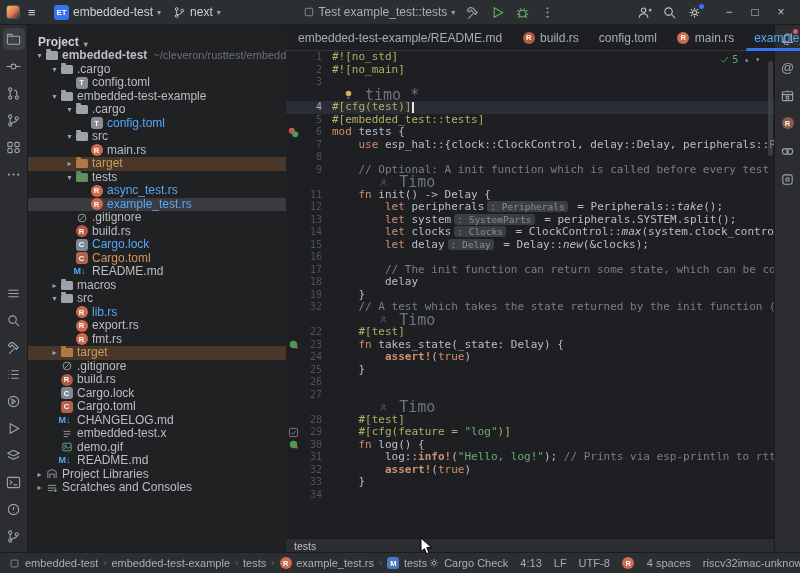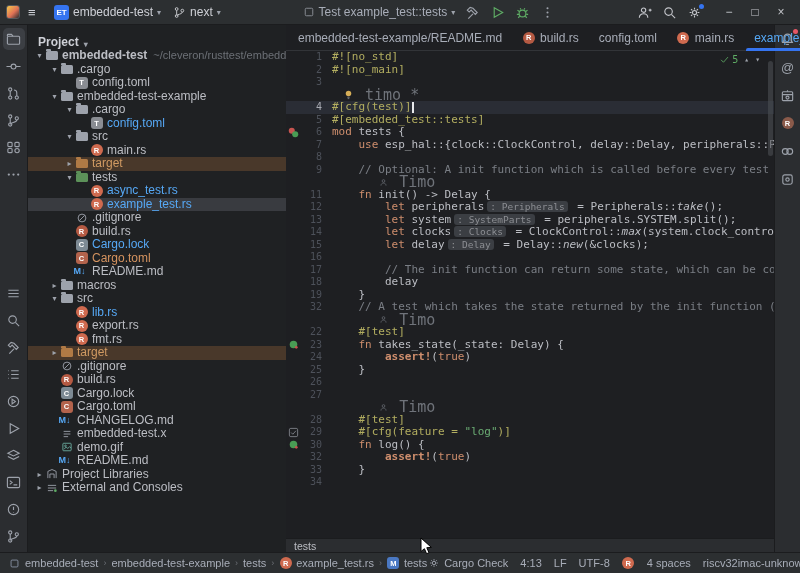--- a/index.html
+++ b/index.html
@@ -622,21 +622,21 @@
           <div class="trow" style="padding-left: 6px;">
             <span class="chv">▸</span>
             <span class="tico">
               <span class="ic" style="color: rgb(157, 162, 171);">
                 <svg width="12" height="12" viewBox="0 0 16 16">
                   <path d="M2.5 4.5h11M2.5 8h11M2.5 11.5h7"></path>
                   <circle cx="12.5" cy="11.5" r="1.8" class="f" style="fill:#5fad65"></circle>
                 </svg>
               </span>
             </span>
-            <span class="lbl">External and Consoles</span>
+            <span class="lbl">Scratches and Consoles</span>
           </div>
         </div>
     </div>
 
     <div id="editor-col">
       <div id="tabbar">
         <span id="tabs" style="display: inline-flex; height: 26px;">
             <span class="tab">
               <span>embedded-test-example/README.md</span>
             </span>
@@ -726,20 +726,21 @@
                   </svg></span><span>Timo</span></span></div>
             <div class="crow"><span class="gut"><span class="gicon"></span><span class="gnum">28</span></span><span class="ctext"><span class="seg-t">    </span><span class="seg-a">#[test]</span></span></div>
             <div class="crow"><span class="gut"><span class="gicon"><svg width="11" height="11" viewBox="0 0 16 16">
                     <rect x="2" y="2" width="12" height="12" rx="2" fill="none" stroke="#9da2ab"></rect>
                     <path d="M4.5 8l2.5 2.5L11.5 5.5" stroke="#9da2ab" fill="none"></path>
                   </svg></span><span class="gnum">29</span></span><span class="ctext"><span class="seg-t">    </span><span class="seg-a">#[cfg(feature = </span><span class="seg-s">"log"</span><span class="seg-a">)]</span></span></div>
             <div class="crow"><span class="gut"><span class="gicon"><svg width="11" height="11" viewBox="0 0 16 16">
                     <circle cx="8" cy="8" r="5.5" fill="#499c54"></circle>
                     <circle cx="12" cy="12" r="2" fill="#c75450"></circle>
                   </svg></span><span class="gnum">30</span></span><span class="ctext"><span class="seg-t">    </span><span class="seg-k">fn</span><span class="seg-t"> log() {</span></span></div>
+            <div class="crow"><span class="gut"><span class="gicon"></span><span class="gnum">31</span></span><span class="ctext"><span class="seg-t">        log::</span><span class="seg-m">info!</span><span class="seg-t">(</span><span class="seg-s">"Hello, log!"</span><span class="seg-t">); </span><span class="seg-c">// Prints via esp-println to rtt</span></span></div>
             <div class="crow"><span class="gut"><span class="gicon"></span><span class="gnum">32</span></span><span class="ctext"><span class="seg-t">        </span><span class="seg-m">assert!</span><span class="seg-t">(</span><span class="seg-k">true</span><span class="seg-t">)</span></span></div>
             <div class="crow"><span class="gut"><span class="gicon"></span><span class="gnum">33</span></span><span class="ctext"><span class="seg-t">    }</span></span></div>
             <div class="crow"><span class="gut"><span class="gicon"></span><span class="gnum">34</span></span><span class="ctext"></span></div>
           </div>
         <div id="scroll-thumb"></div>
       </div>
       <div id="tests-strip">
         <span>tests</span>
       </div>
     </div>

